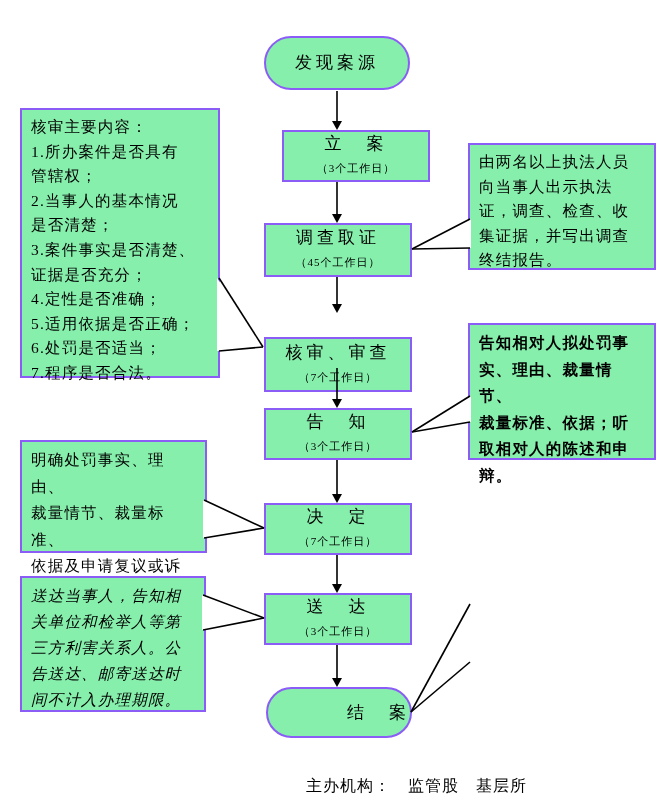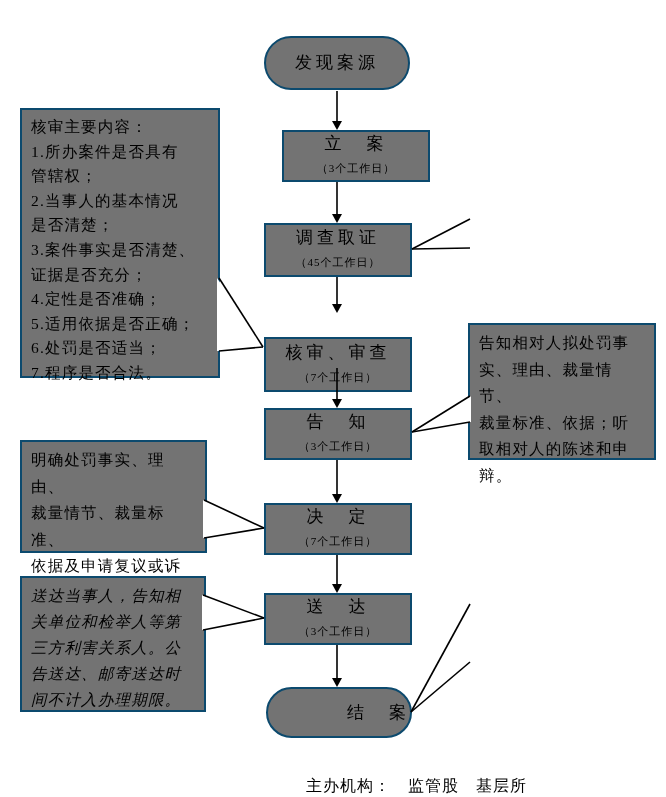--- a/index.html
+++ b/index.html
@@ -1,18 +1,18 @@
 <!DOCTYPE html>
 <html><head>
 <meta charset="utf-8">
 <style>
   html,body{margin:0;padding:0;background:#ffffff;}
   body{font-family:"Liberation Serif","DejaVu Serif",serif;color:#000;}
   .canvas{position:relative;width:666px;height:797px;background:#fff;overflow:hidden;}
-  .box{position:absolute;border:2px solid #0c4a6e;background:#737373;box-sizing:border-box;}
+  .box{position:absolute;border:2px solid #8b5cf6;background:#86efac;box-sizing:border-box;}
   .flow-box{display:flex;flex-direction:column;align-items:center;justify-content:center;
             text-align:center;z-index:2;}
   .flow-name{font-size:17px;letter-spacing:4px;line-height:24px;}
   .flow-duration{font-size:11px;letter-spacing:1px;line-height:24px;}
   .oval{border-radius:28px;}
   .ann{font-size:15.5px;line-height:24.6px;letter-spacing:1.2px;
        white-space:pre-line;padding:5px 9px;z-index:2;}
   .ann-r2{line-height:26.5px;}
   .ann-l2{line-height:26.5px;}
   .ann-l3{line-height:26px;font-style:italic;}
@@ -83,22 +83,27 @@
 裁量情节、裁量标准、
 依据及申请复议或诉
 讼的救济权利。</div>
 
   <div class="box ann ann-l3" style="left:20px;top:576px;width:186px;height:136px;">送达当事人，告知相
 关单位和检举人等第
 三方利害关系人。公
 告送达、邮寄送达时
 间不计入办理期限。</div>
 
+  <div class="box ann" style="left:468px;top:143px;width:188px;height:127px;">由两名以上执法人员
+向当事人出示执法
+证，调查、检查、收
+集证据，并写出调查
+终结报告。</div>
 
-  <div class="box ann ann-r2" style="left:468px;top:323px;width:188px;height:137px;">告知相对人拟处罚事
+  <div class="box ann ann-r2" style="left:468px;top:323px;width:188px;height:137px;font-weight:bold;">告知相对人拟处罚事
 实、理由、裁量情节、
 裁量标准、依据；听
 取相对人的陈述和申
 辩。</div>
 
 
   <div class="footer">主办机构：　监管股　基层所
 监督主体：　监察室　　监督电话：3031560</div>
 
   <svg class="layer" width="666" height="797" viewBox="0 0 666 797">

